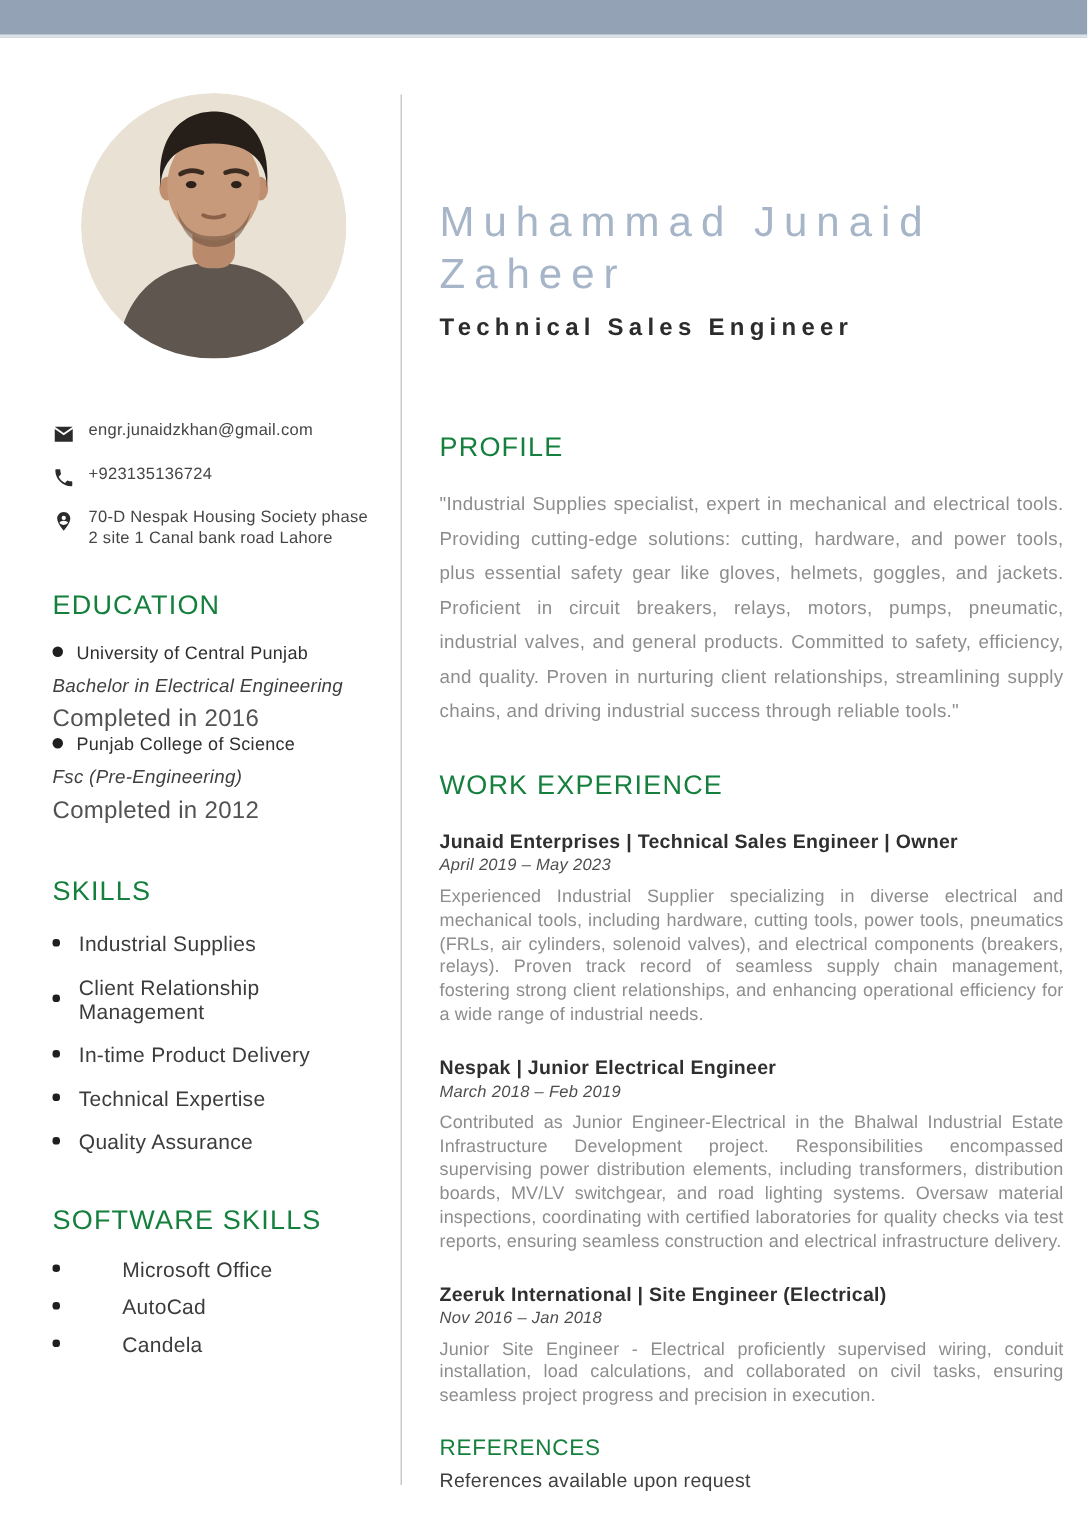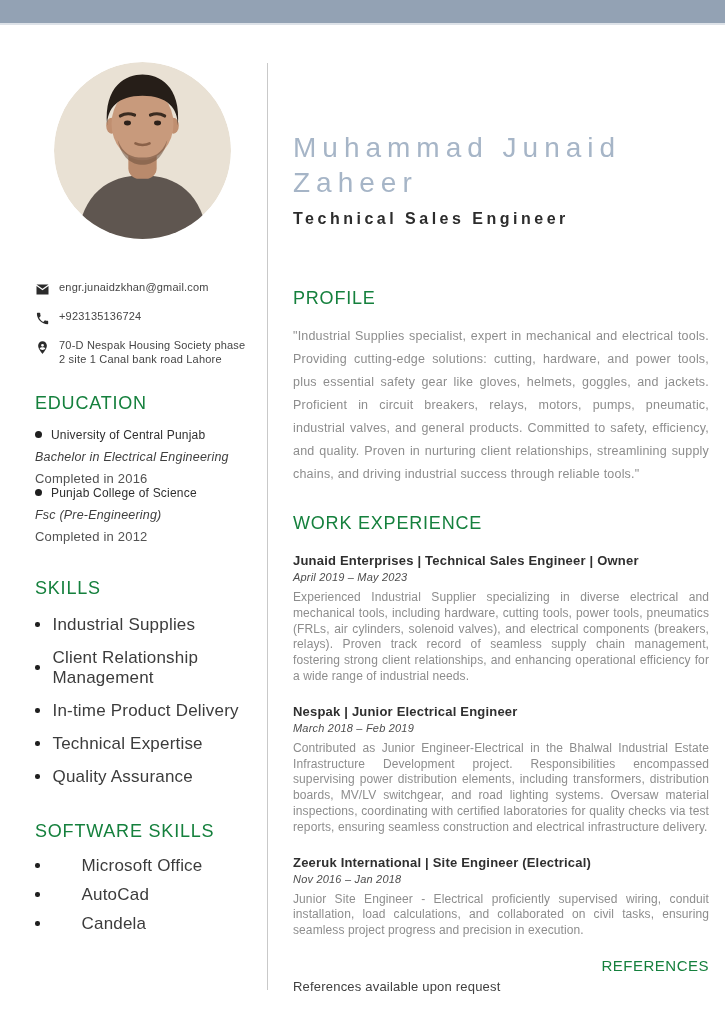--- a/index.html
+++ b/index.html
@@ -59,27 +59,27 @@
     letter-spacing: 0.8px;
     font-weight: 400;
   }
   .edu-heading { margin-top: 26px; }
 
   .edu-entry1 { margin-top: 14px; }
   .edu-entry2 { }
   .edu-school { display: flex; align-items: center; font-size: 12px; font-weight: 400; color: #2f2f2f; letter-spacing: 0.2px; }
   .bullet-dot { width: 7px; height: 7px; border-radius: 50%; background: #1f1f1f; margin-right: 9px; flex: 0 0 7px; }
   .edu-degree { margin-top: 8px; font-size: 12.5px; font-style: italic; color: #3f3f3f; letter-spacing: 0.2px; }
-  .edu-completed { margin-top: 7px; font-size: 13px; color: #525252; letter-spacing: 0.2px; }
+  .edu-completed { margin-top: 7px; font-size: 16px; color: #525252; letter-spacing: 0.2px; }
 
   .skills-heading { margin-top: 34px; }
   .skills-list { margin-top: 16px; }
   .skill-row { display: flex; align-items: center; margin-bottom: 13px; }
   .small-dot { width: 4.5px; height: 4.5px; border-radius: 50%; background: #1f1f1f; margin-right: 13px; flex: 0 0 4.5px; }
-  .skill-text { font-size: 17px; color: #3c3c3c; letter-spacing: 0.2px; }
+  .skill-text { font-size: 14px; color: #3c3c3c; letter-spacing: 0.2px; }
 
   .software-heading { margin-top: 34px; }
   .software-list { margin-top: 14px; }
   .software-list .skill-row { margin-bottom: 9px; gap: 29px; }
 
   
   .right-col {
     flex: 1;
     padding: 0 16px 0 26px;
   }
@@ -117,21 +117,21 @@
   .job-dates { margin-top: 3px; font-size: 11px; font-style: italic; color: #4d4d4d; letter-spacing: 0.2px; }
   .job-desc {
     margin-top: 7px;
     font-size: 12px;
     color: #8d8d8d;
     line-height: 15.8px;
     text-align: justify;
     letter-spacing: 0.1px;
   }
 
-  .references-heading { margin-top: 18px; font-size: 15px; letter-spacing: 0.5px; text-align: right; }
+  .references-heading { margin-top: 18px; font-size: 15px; letter-spacing: 0.5px; }
   .references-text { margin-top: 5px; font-size: 13px; color: #3f3f3f; letter-spacing: 0.2px; }
 </style>
 </head>
 <body>
 
 <div class="page">
   <div class="topbar"></div>
   <div class="divider"></div>
 
   <div class="columns">

